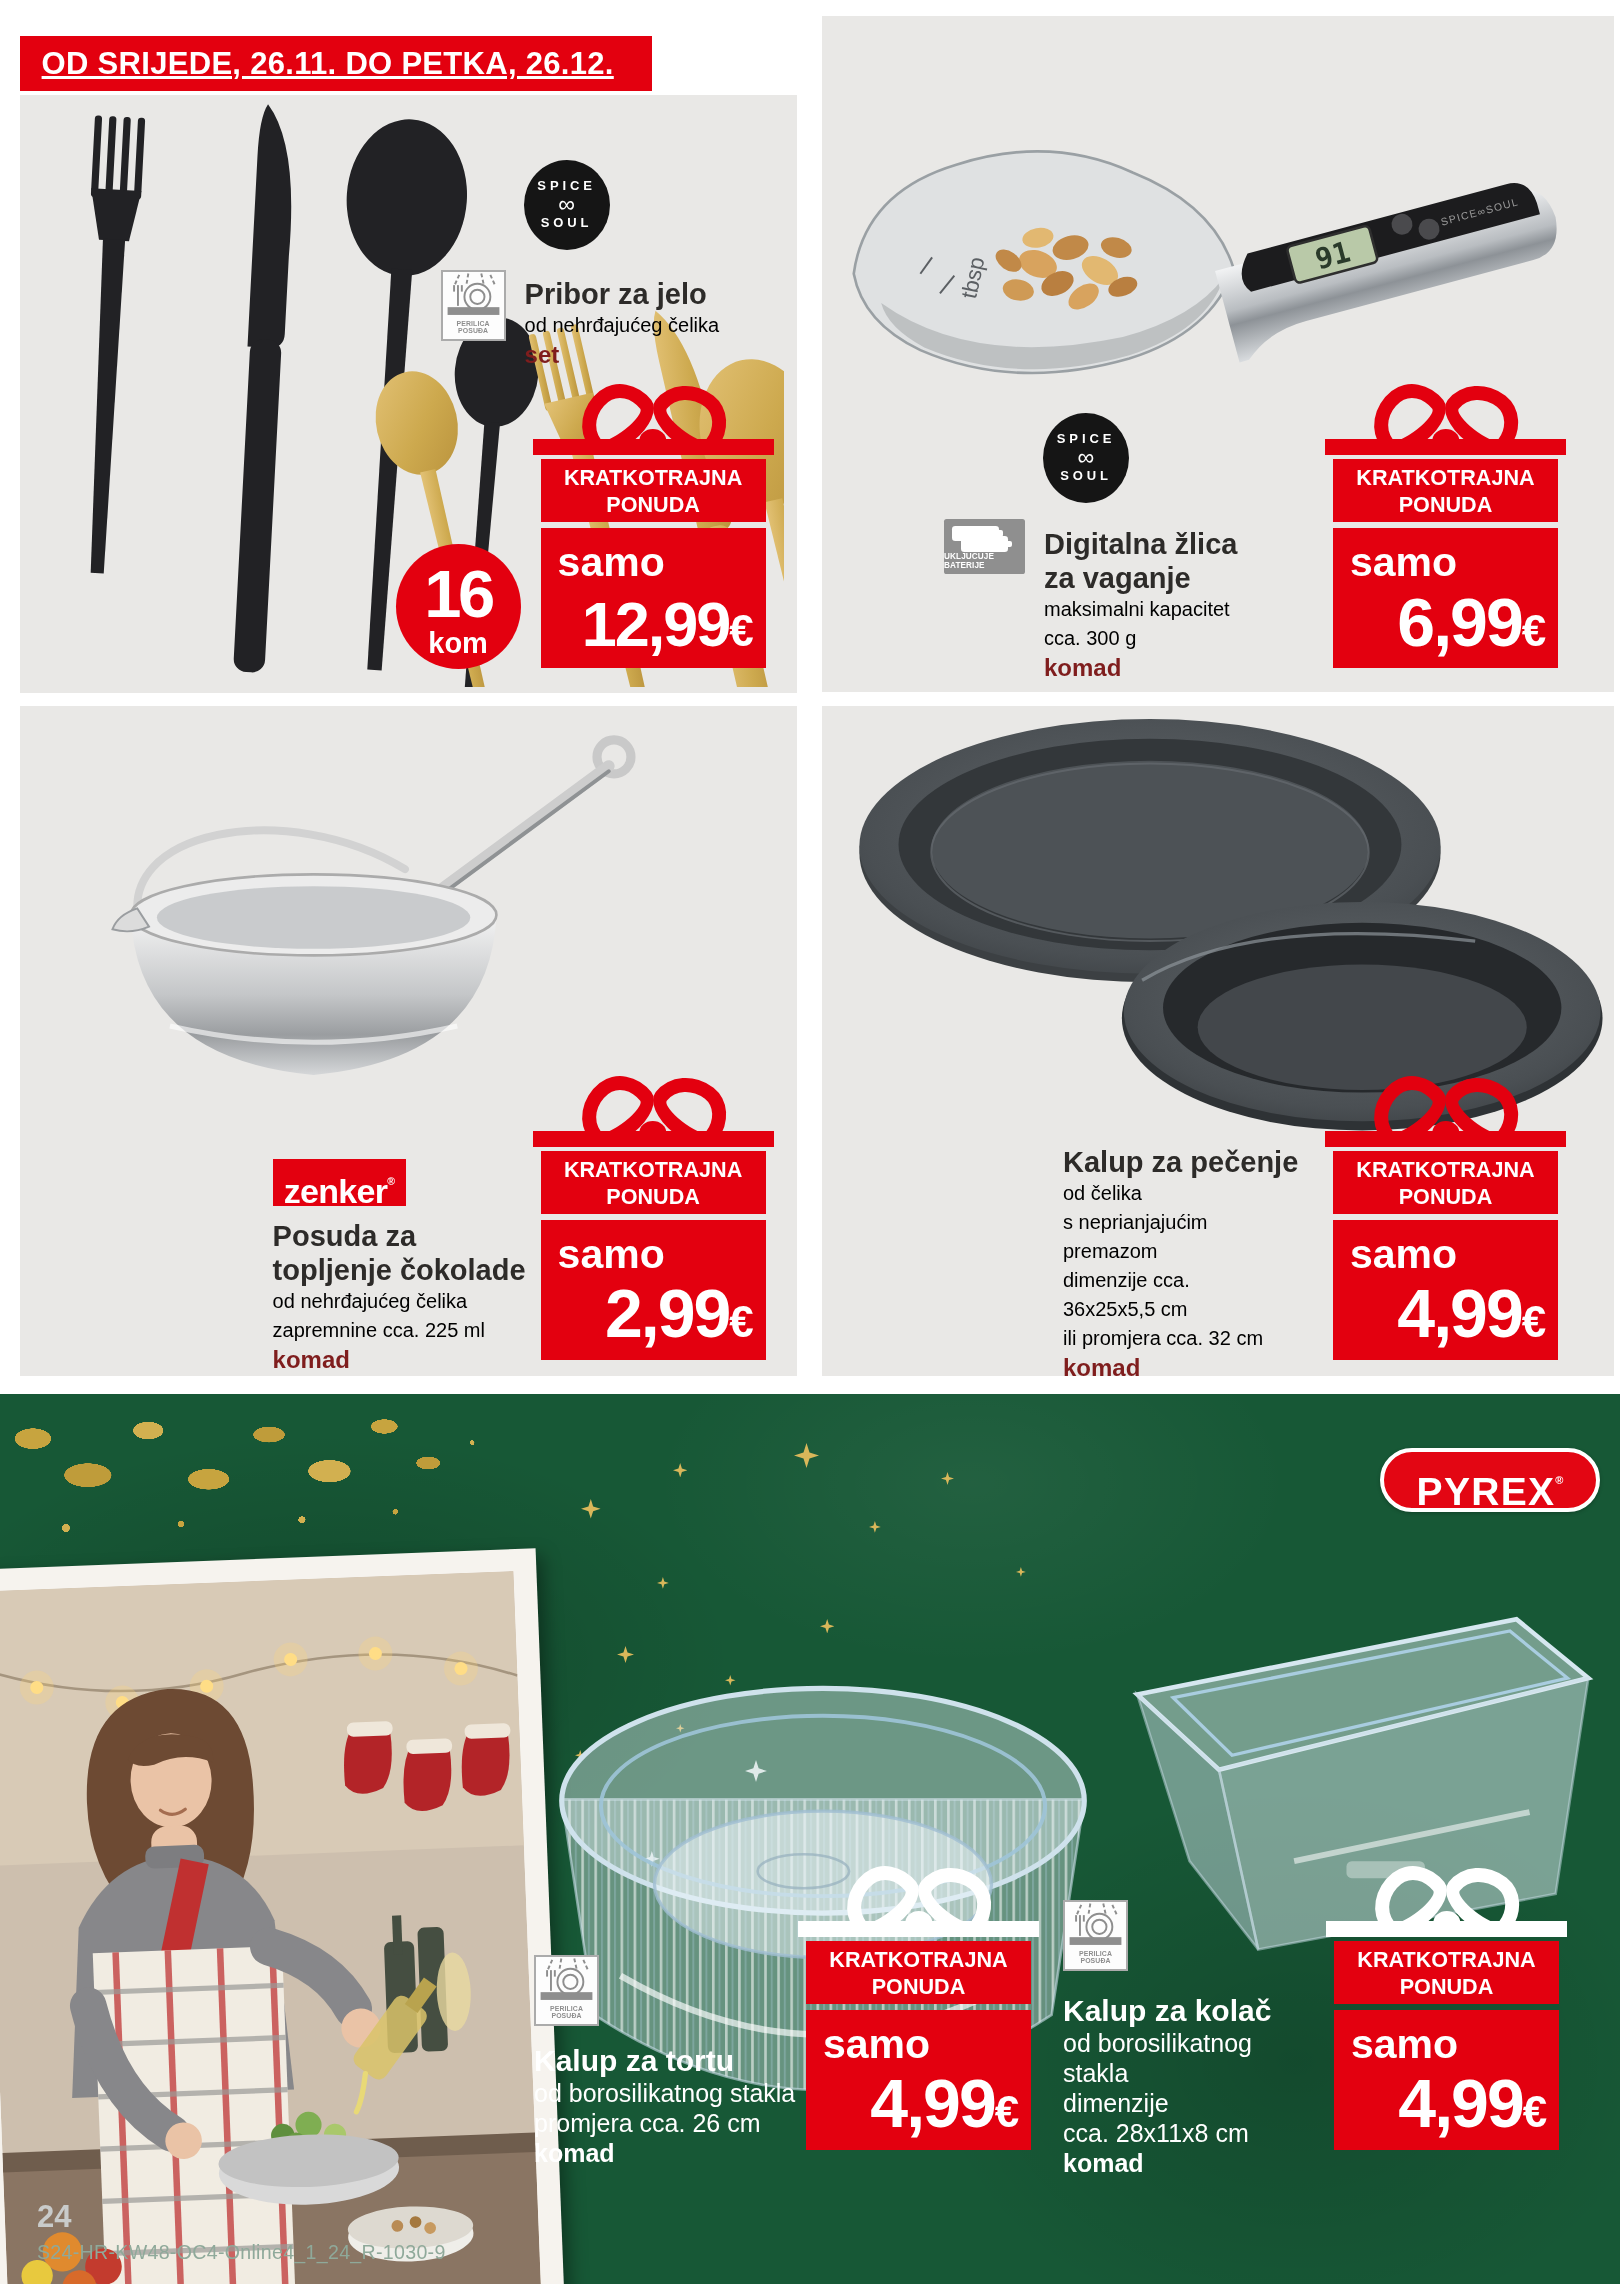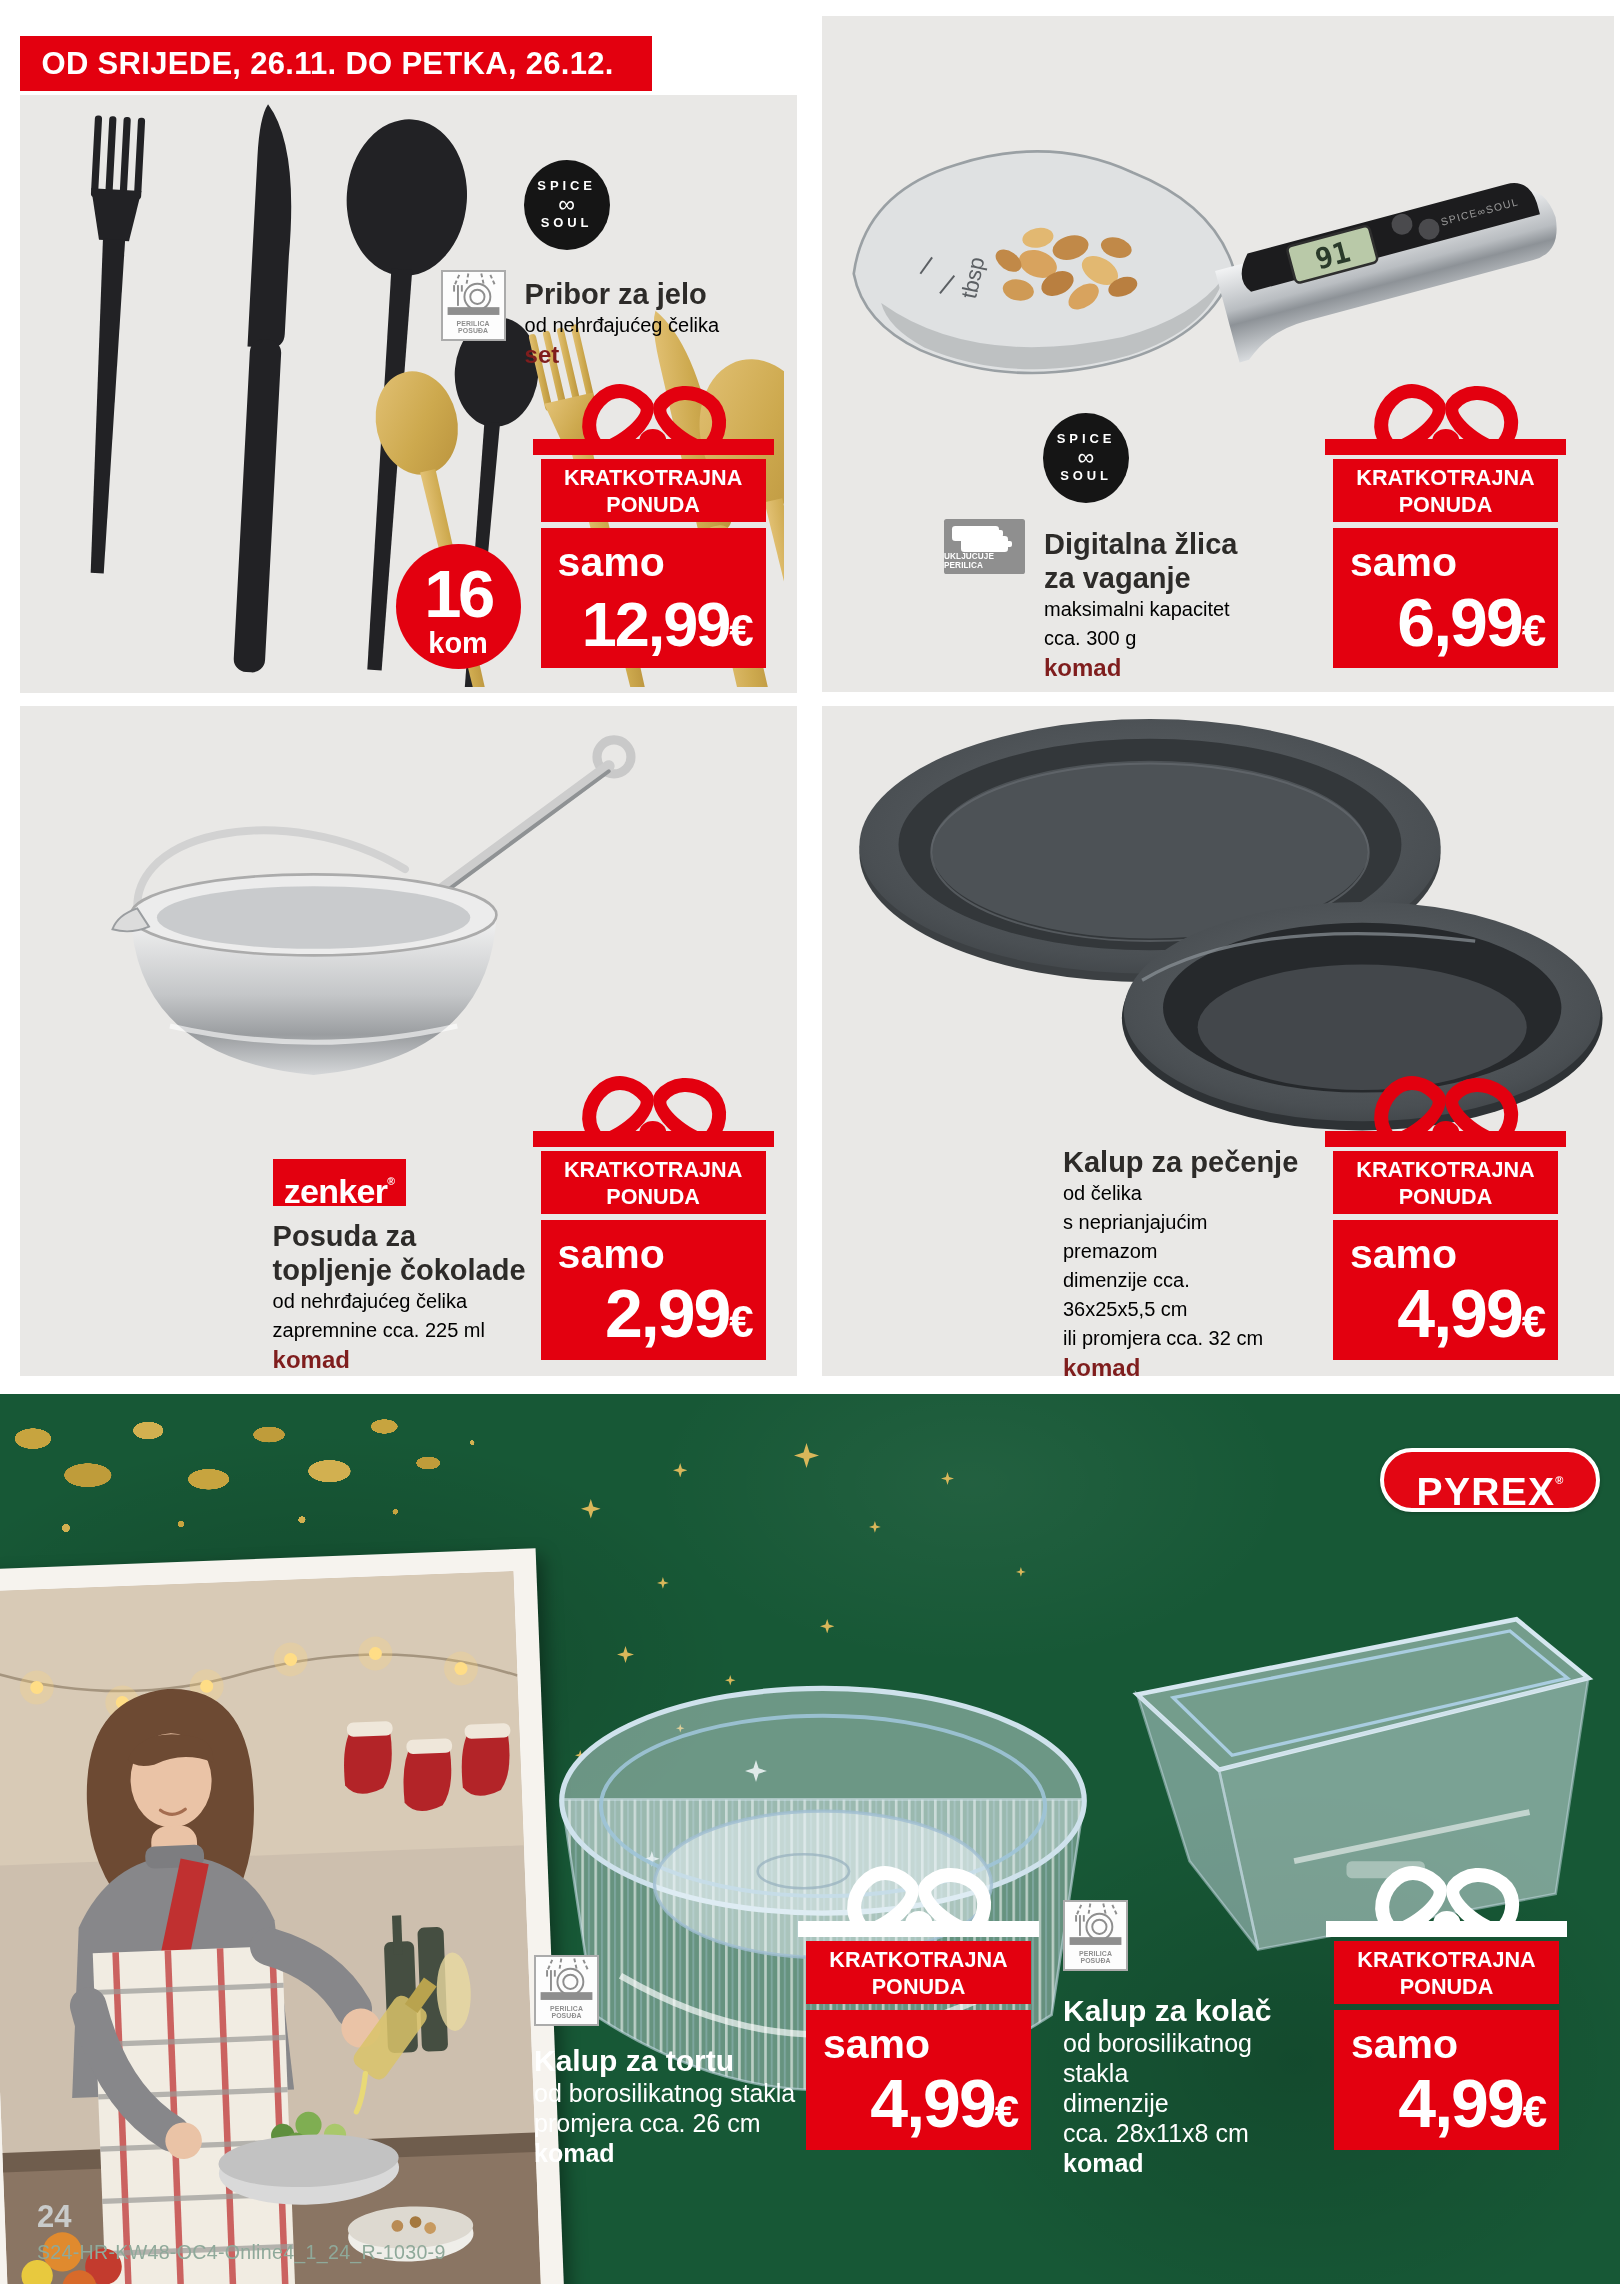--- a/index.html
+++ b/index.html
@@ -2,21 +2,21 @@
 <html style="font-size:10.5px"><head>
 <meta charset="utf-8">
 <style>
   html,body{margin:0;padding:0;background:#fff;}
   .page{position:relative;width:1620px;height:2284px;background:#ffffff;overflow:hidden;
         font-family:"Liberation Sans","DejaVu Sans",sans-serif;color:#2d2b29;}
 
   
   .banner{position:absolute;left:19.6px;top:36px;width:632px;height:55px;background:#e3000f;
           color:#fff;font-weight:800;font-size:31px;line-height:55px;padding-left:22px;
-          box-sizing:border-box;letter-spacing:0.3px;white-space:nowrap;}
+          box-sizing:border-box;letter-spacing:0.3px;white-space:nowrap;text-decoration:underline;}
 
   
   .card{position:absolute;background:#e9e8e6;}
   .card.tl{left:19.6px;top:95px;width:777px;height:598px;}
   .card.tr{left:822px;top:16.3px;width:792px;height:676px;}
   .card.ml{left:19.6px;top:706px;width:777px;height:670px;}
   .card.mr{left:822px;top:706px;width:792px;height:670px;}
 
   
   .gift{position:absolute;width:225px;height:291px;--bowc:#e3000f;}
@@ -272,21 +272,21 @@
 
     <div class="spice" style="left:221px;top:397px;">
       <span class="l1">SPICE</span>
       <span class="mark">∞</span>
       <span class="l2">SOUL</span>
     </div>
 
     <div class="bat" style="left:122px;top:503px;">
       <span class="b1"></span>
       <span class="b2"></span>
-      <span class="lbl">UKLJUČUJE PERILICA</span>
+      <span class="lbl">UKLJUČUJE BATERIJE</span>
     </div>
 
     <div class="ptext" style="left:222px;top:511px;">
       <div class="t">Digitalna žlica</div>
       <div class="t">za vaganje</div>
       <div class="d">maksimalni kapacitet</div>
       <div class="d">cca. 300 g</div>
       <div class="u">komad</div>
     </div>
 

